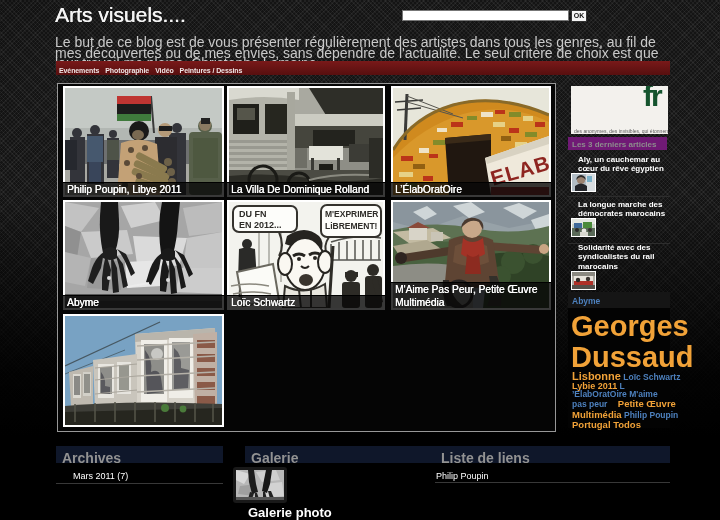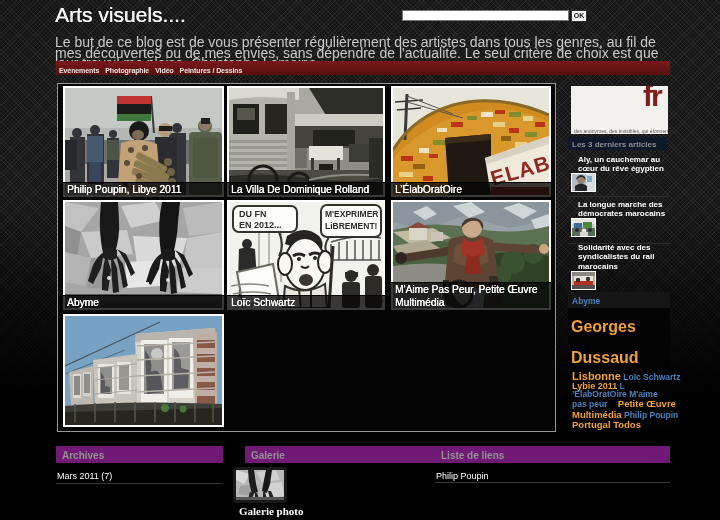--- a/index.html
+++ b/index.html
@@ -22,38 +22,38 @@
 #navbar { left:56px; top:61px; width:614px; height:14px; line-height:13.5px; background:linear-gradient(#791919,#570f0f); }
 #navbar span { font-size:7px; font-weight:bold; color:#efe6e6; margin-right:6px; letter-spacing:-0.1px; }
 #navbar span:first-child { margin-left:3px; }
 #grid { left:57px; top:83px; width:499px; height:349px; background:#050505; border:1px solid #979797; }
 .card { position:absolute; background:#fff; }
 .card .im { position:absolute; left:2px; top:2px; overflow:hidden; background:#222; }
 .cap { position:absolute; left:0; bottom:0; right:0; background:rgba(8,8,8,0.8); border-top:1px solid #000; color:#fff; font-size:10.2px; line-height:12.5px; padding:1px 0 1px 4px; text-shadow:0.35px 0 0 #fff; }
 
 #logo { left:571px; top:86px; width:97px; height:48px; background:#f3f1ed; overflow:hidden; }
 .hred { color:#8c2836; font-weight:bold; letter-spacing:-1.4px; }
-#l3da { left:568px; top:137px; width:99px; height:13px; background:#0f172a; color:#8d8d8d; font-size:8px; font-weight:bold; padding:3px 0 0 4px; }
+#l3da { left:568px; top:137px; width:99px; height:13px; background:#701a75; color:#8d8d8d; font-size:8px; font-weight:bold; padding:3px 0 0 4px; }
 .art { left:571px; width:101px; color:#fff; font-size:8px; font-weight:bold; line-height:9.4px;margin-left:7px; }
 .thumb { left:571px; width:25px; height:19px; background:#fff; padding:1px; }
 .thumb svg { display:block; }
 .sep { left:568px; width:102px; height:1px; background:#2d2d2d; }
 #tagbox { left:568px; top:292px; width:102px; height:136px; background:#030303; }
 #tagbox { position:relative; } #tagbox .hdr { background:#151515; height:16px; padding:4px 0 0 4px; font-size:8.5px; font-weight:bold; }
 .blu { color:#4d80bd; }
 .org { color:#f1a238; }
-#gd { position:absolute; left:3px; top:19px; font-size:16px; font-weight:bold; color:#f1a238; line-height:31px; letter-spacing:0px; }
+#gd { position:absolute; left:3px; top:19px; font-size:29px; font-weight:bold; color:#f1a238; line-height:31px; letter-spacing:0px; }
 .tl { position:absolute; left:4px; font-size:8.5px; font-weight:bold; white-space:nowrap; }
 
-.fhdr { top:446px; height:17px; background:#701a75; color:#929292; font-size:10px; font-weight:bold; padding:4px 0 0 6px; }
+.fhdr { top:446px; height:17px; background:#0f172a; color:#929292; font-size:14px; font-weight:bold; padding:4px 0 0 6px; }
 .flink { top:470px; color:#fff; font-size:9px; padding:1px 0 0 1px; }
 .funder { height:1px; background:#383838; }
 #gthumb { left:233px; top:467px; width:54px; height:36px; background:#191919; border-radius:3px; }
 #gthumb svg { position:absolute; left:3px; top:3px; }
-#gcap { left:239px; top:505px; color:#fff; font-size:11px; font-weight:bold;font-family:Liberation Serif, serif; }
+#gcap { left:248px; top:505px; color:#fff; font-size:13px; font-weight:bold; }
 </style>
 </head>
 <body>
 <div id="bg"></div>
 
 <div class="abs" id="title">Arts visuels....</div>
 <div class="abs" id="searchbox"></div>
 <div class="abs" id="okbtn">OK</div>
 <div class="abs" id="desc">Le but de ce blog est de vous présenter régulièrement des artistes dans tous les genres, au fil de mes découvertes ou de mes envies, sans dépendre de l'actualité. Le seul critère de choix est que leur travail me plaise. Christophe Lemoine</div>
 <div class="abs" id="navbar"><span>Evénements</span><span>Photographie</span><span>Vidéo</span><span>Peintures / Dessins</span></div>
@@ -384,21 +384,21 @@
     <path d="M0 96 L157 92 L157 109 L0 109 Z" fill="#26261f"></path>
     <g stroke="#55554a" stroke-width="1.5">
           <path d="M10 88 V106 M30 87 V106 M50 86 V106 M70 86 V106 M90 86 V106 M110 86 V106 M130 87 V106 M148 88 V106"></path>
         </g>
     <circle cx="100" cy="92" r="4" fill="#4a7a3a"></circle>
     <circle cx="118" cy="93" r="3.4" fill="#4a7a3a"></circle>
   </svg></div>
 </div>
 
 <div class="abs" id="logo">
-  <div style="position:absolute; left:72px; top:-7px; color:#7f1d1d; font-size:30px; font-weight:bold; letter-spacing:-2px;">fr</div>
+  <div style="position:absolute; left:72px; top:-7px; color:#14532d; font-size:30px; font-weight:bold; letter-spacing:-2px;">fr</div>
   <div style="position:absolute; left:3px; top:42px; font-size:5px; color:#5a5a5a; white-space:nowrap;">des anonymes, des invisibles, qui étonnent</div>
 </div>
 <div class="abs" id="l3da">Les 3 derniers articles</div>
 
 <div class="abs art" style="top:155px;">Aly, un cauchemar au<br>cœur du rêve égyptien</div>
 <div class="abs thumb" style="top:173px;">
     <svg width="23" height="17" viewBox="0 0 23 17">
   <rect width="23" height="17" fill="#b3bec6"></rect>
   <rect x="14" y="0" width="9" height="17" fill="#d8dde0"></rect>
   <rect x="15" y="2" width="5" height="6" fill="#7ab0c8"></rect>
@@ -443,21 +443,21 @@
   <div id="gd">Georges<br>Dussaud</div>
   <div class="tl" style="top:78px;"><span class="org" style="font-size:11px;">Lisbonne</span> <span class="blu">Loïc Schwartz</span></div>
   <div class="tl" style="top:88.5px;"><span class="org" style="font-size:9px;">Lybie 2011</span> <span class="blu">L</span></div>
   <div class="tl" style="top:97px;"><span class="blu">’ÉlabOratOire M'aime</span></div>
   <div class="tl" style="top:105.5px;"><span class="blu">pas peur</span> <span class="org" style="font-size:9.5px;margin-left:8px;">Petite Œuvre</span></div>
   <div class="tl" style="top:117px;"><span class="org" style="font-size:9.5px;">Multimédia</span> <span class="blu">Philip Poupin</span></div>
   <div class="tl" style="top:126.5px;"><span class="org" style="font-size:9.5px;">Portugal Todos</span></div>
 </div>
 
 <div class="abs fhdr" style="left:56px; width:167px;">Archives</div>
-<div class="abs flink" style="left:56px;">Mars 2011 (7)</div>
+<div class="abs flink" style="left:72px;">Mars 2011 (7)</div>
 <div class="abs funder" style="left:56px; top:483px; width:167px;"></div>
 
 <div class="abs fhdr" style="left:245px; width:239px;">Galerie</div>
 <div class="abs" id="gthumb">
     <svg width="48" height="30" viewBox="0 0 48 30">
   <rect width="48" height="30" fill="#b8b8b8"></rect>
   <polygon points="0,0 14,4 8,14 0,10" fill="#d8d8d8"></polygon>
   <polygon points="20,2 40,0 44,10 26,12" fill="#cfcfcf"></polygon>
   <polygon points="4,16 20,14 18,26 2,24" fill="#a0a0a0"></polygon>
   <polygon points="28,14 46,12 48,26 30,28" fill="#d2d2d2"></polygon>

